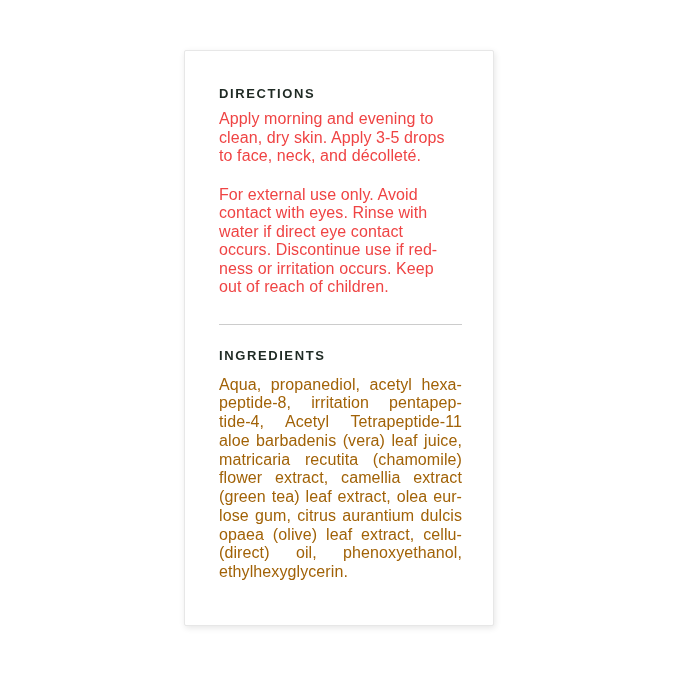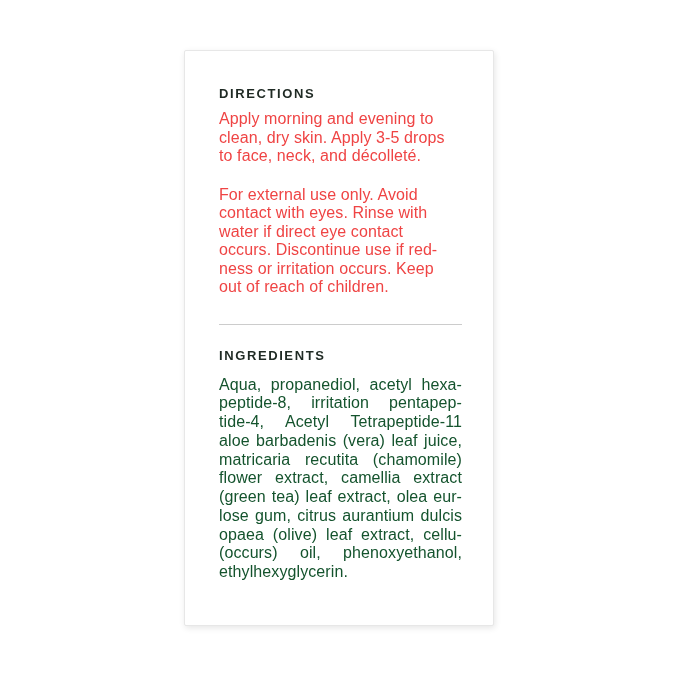--- a/index.html
+++ b/index.html
@@ -52,21 +52,21 @@
   .section-divider {
     border: none;
     border-top: 1px solid #cccccc;
     margin: 27px 0 24px 0;
     height: 0;
   }
   .ingredients-heading { margin-bottom: 13px; }
   .ingredients-text {
     font-size: 16px;
     letter-spacing: 0.1px;
-    color: #14532d;
+    color: #a16207;
   }
   .jline {
     line-height: 18.75px;
     text-align: justify;
     text-align-last: justify;
   }
   .jline-last {
     text-align-last: left;
   }
 </style>
@@ -96,18 +96,18 @@
     <div class="ingredients-text">
         <div class="jline">Aqua, propanediol, acetyl hexa-</div>
         <div class="jline">peptide-8, irritation pentapep-</div>
         <div class="jline">tide-4, Acetyl Tetrapeptide-11</div>
         <div class="jline">aloe barbadenis (vera) leaf juice,</div>
         <div class="jline">matricaria recutita (chamomile)</div>
         <div class="jline">flower extract, camellia extract</div>
         <div class="jline">(green tea) leaf extract, olea eur-</div>
         <div class="jline">lose gum, citrus aurantium dulcis</div>
         <div class="jline">opaea (olive) leaf extract, cellu-</div>
-        <div class="jline">(occurs) oil, phenoxyethanol,</div>
+        <div class="jline">(direct) oil, phenoxyethanol,</div>
         <div class="jline jline-last">ethylhexyglycerin.</div>
       </div>
 
   </div>
 </div>
 
 </body></html>

